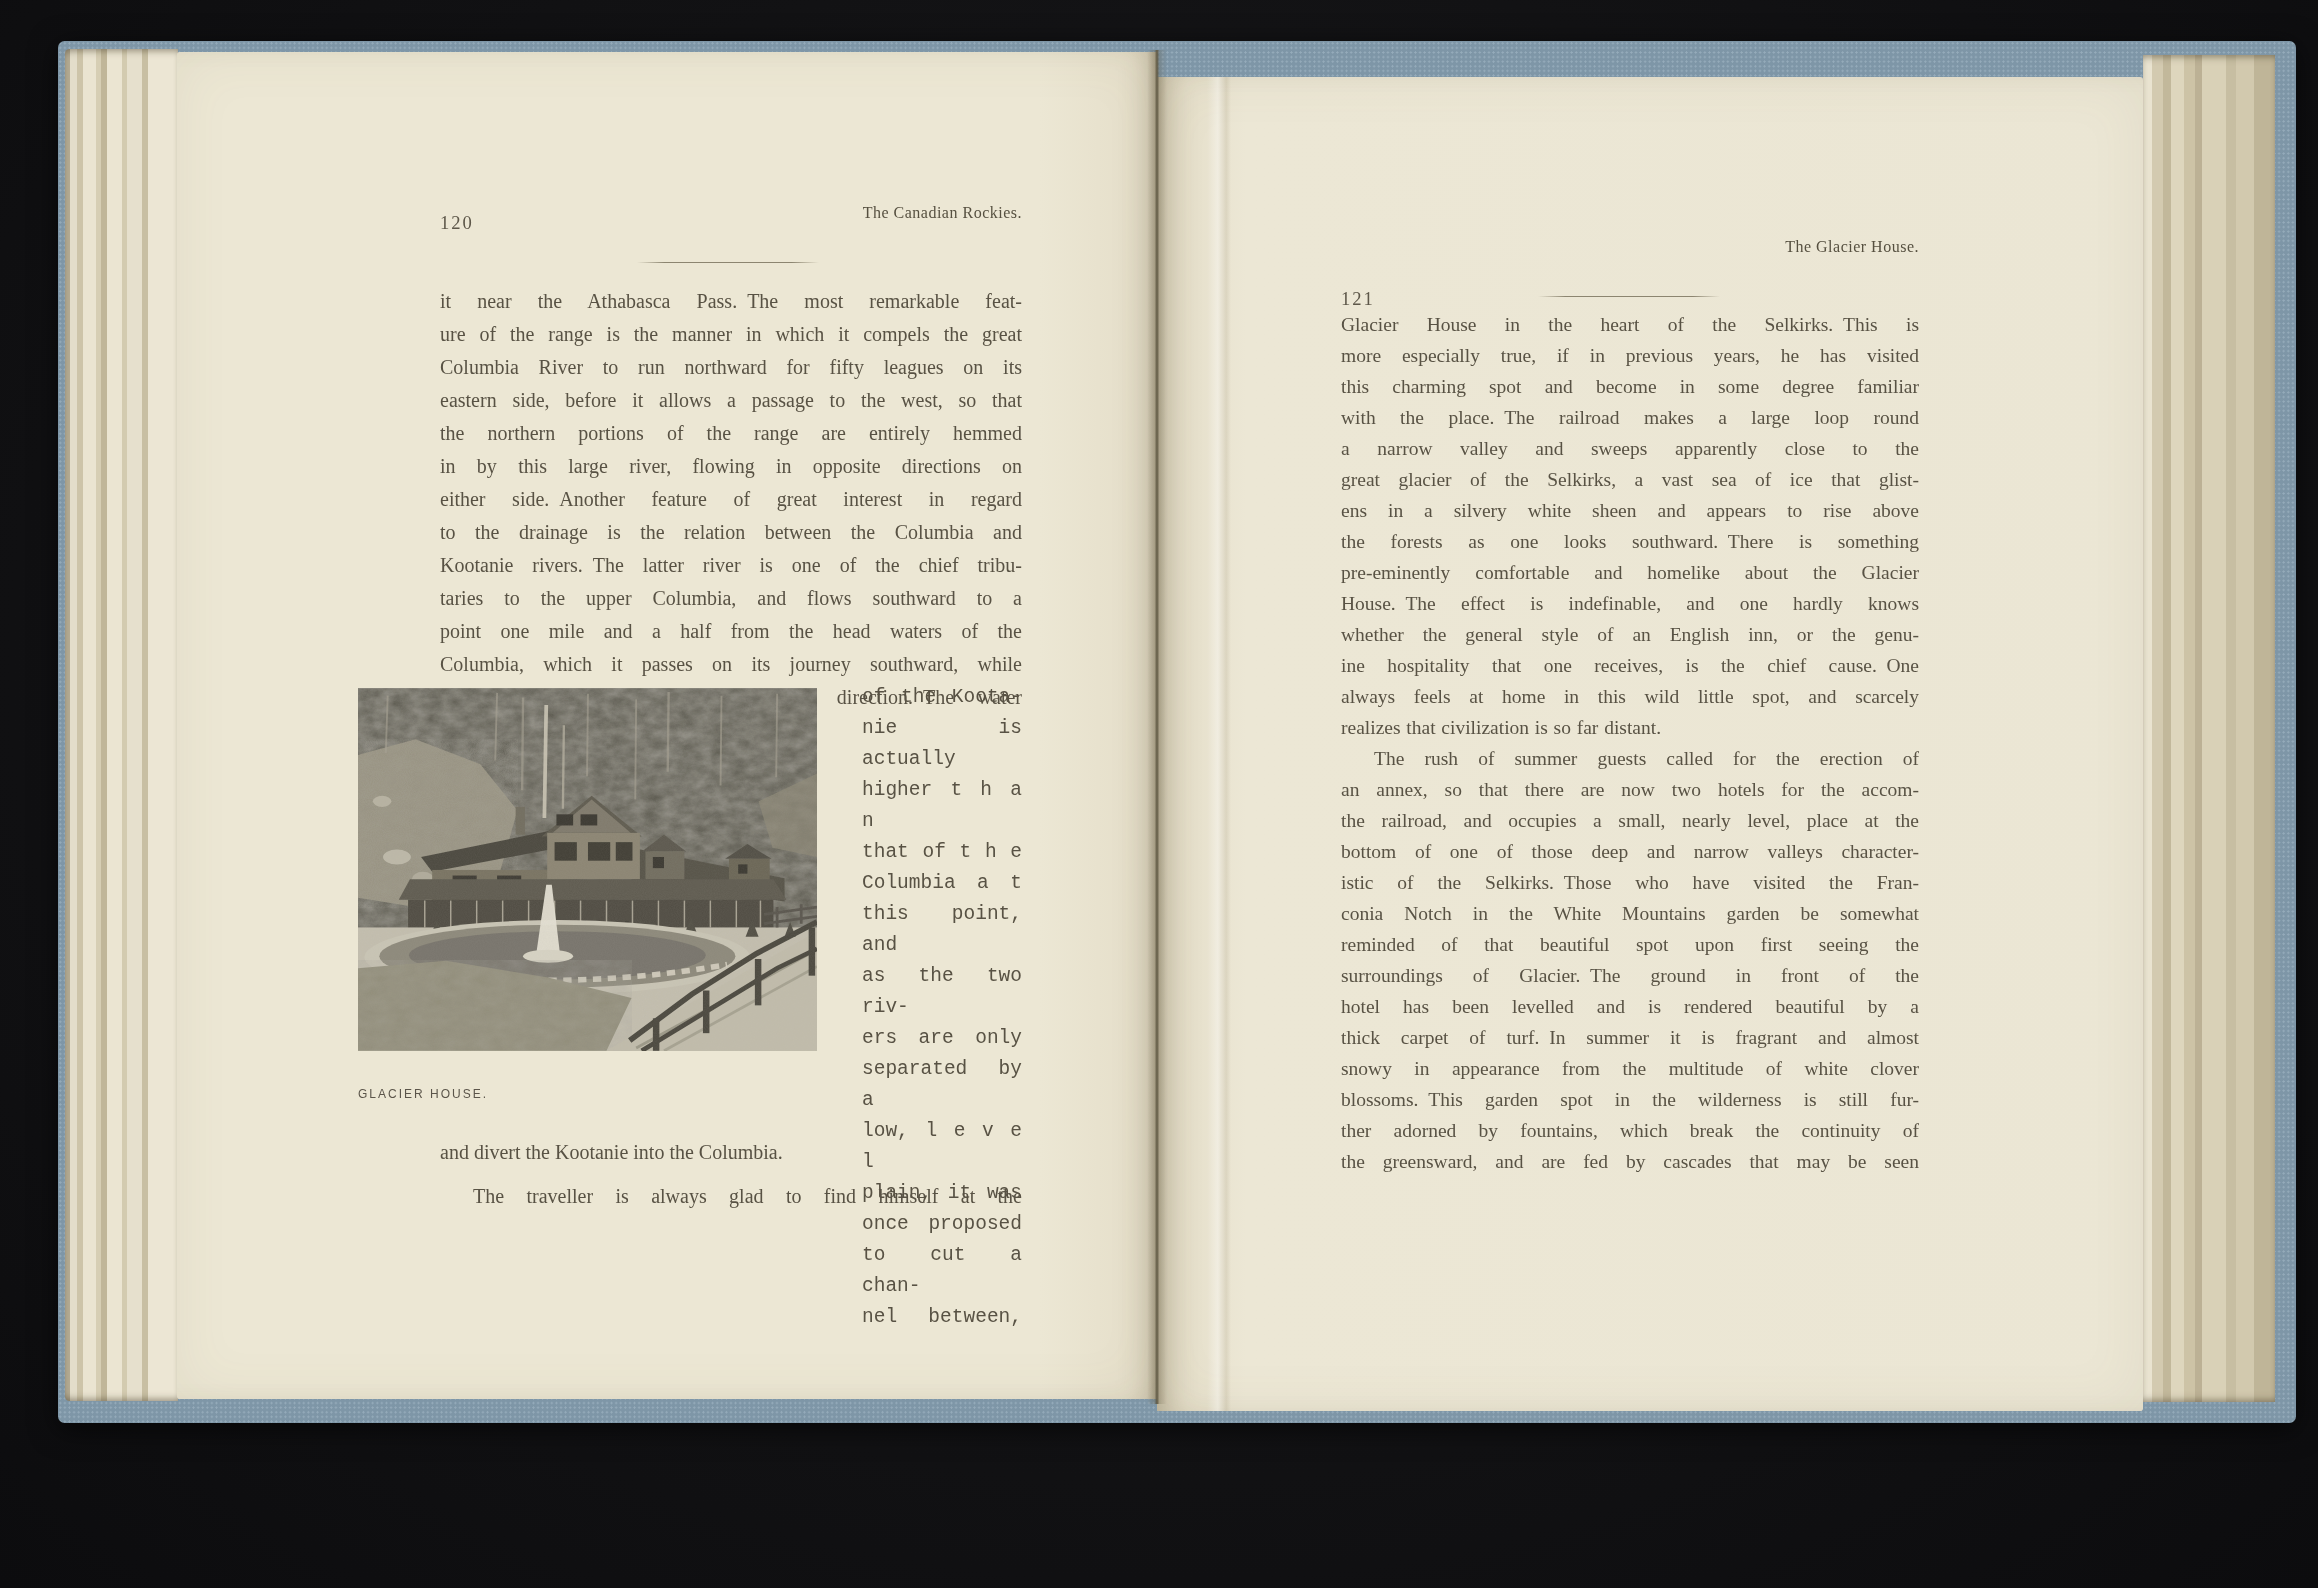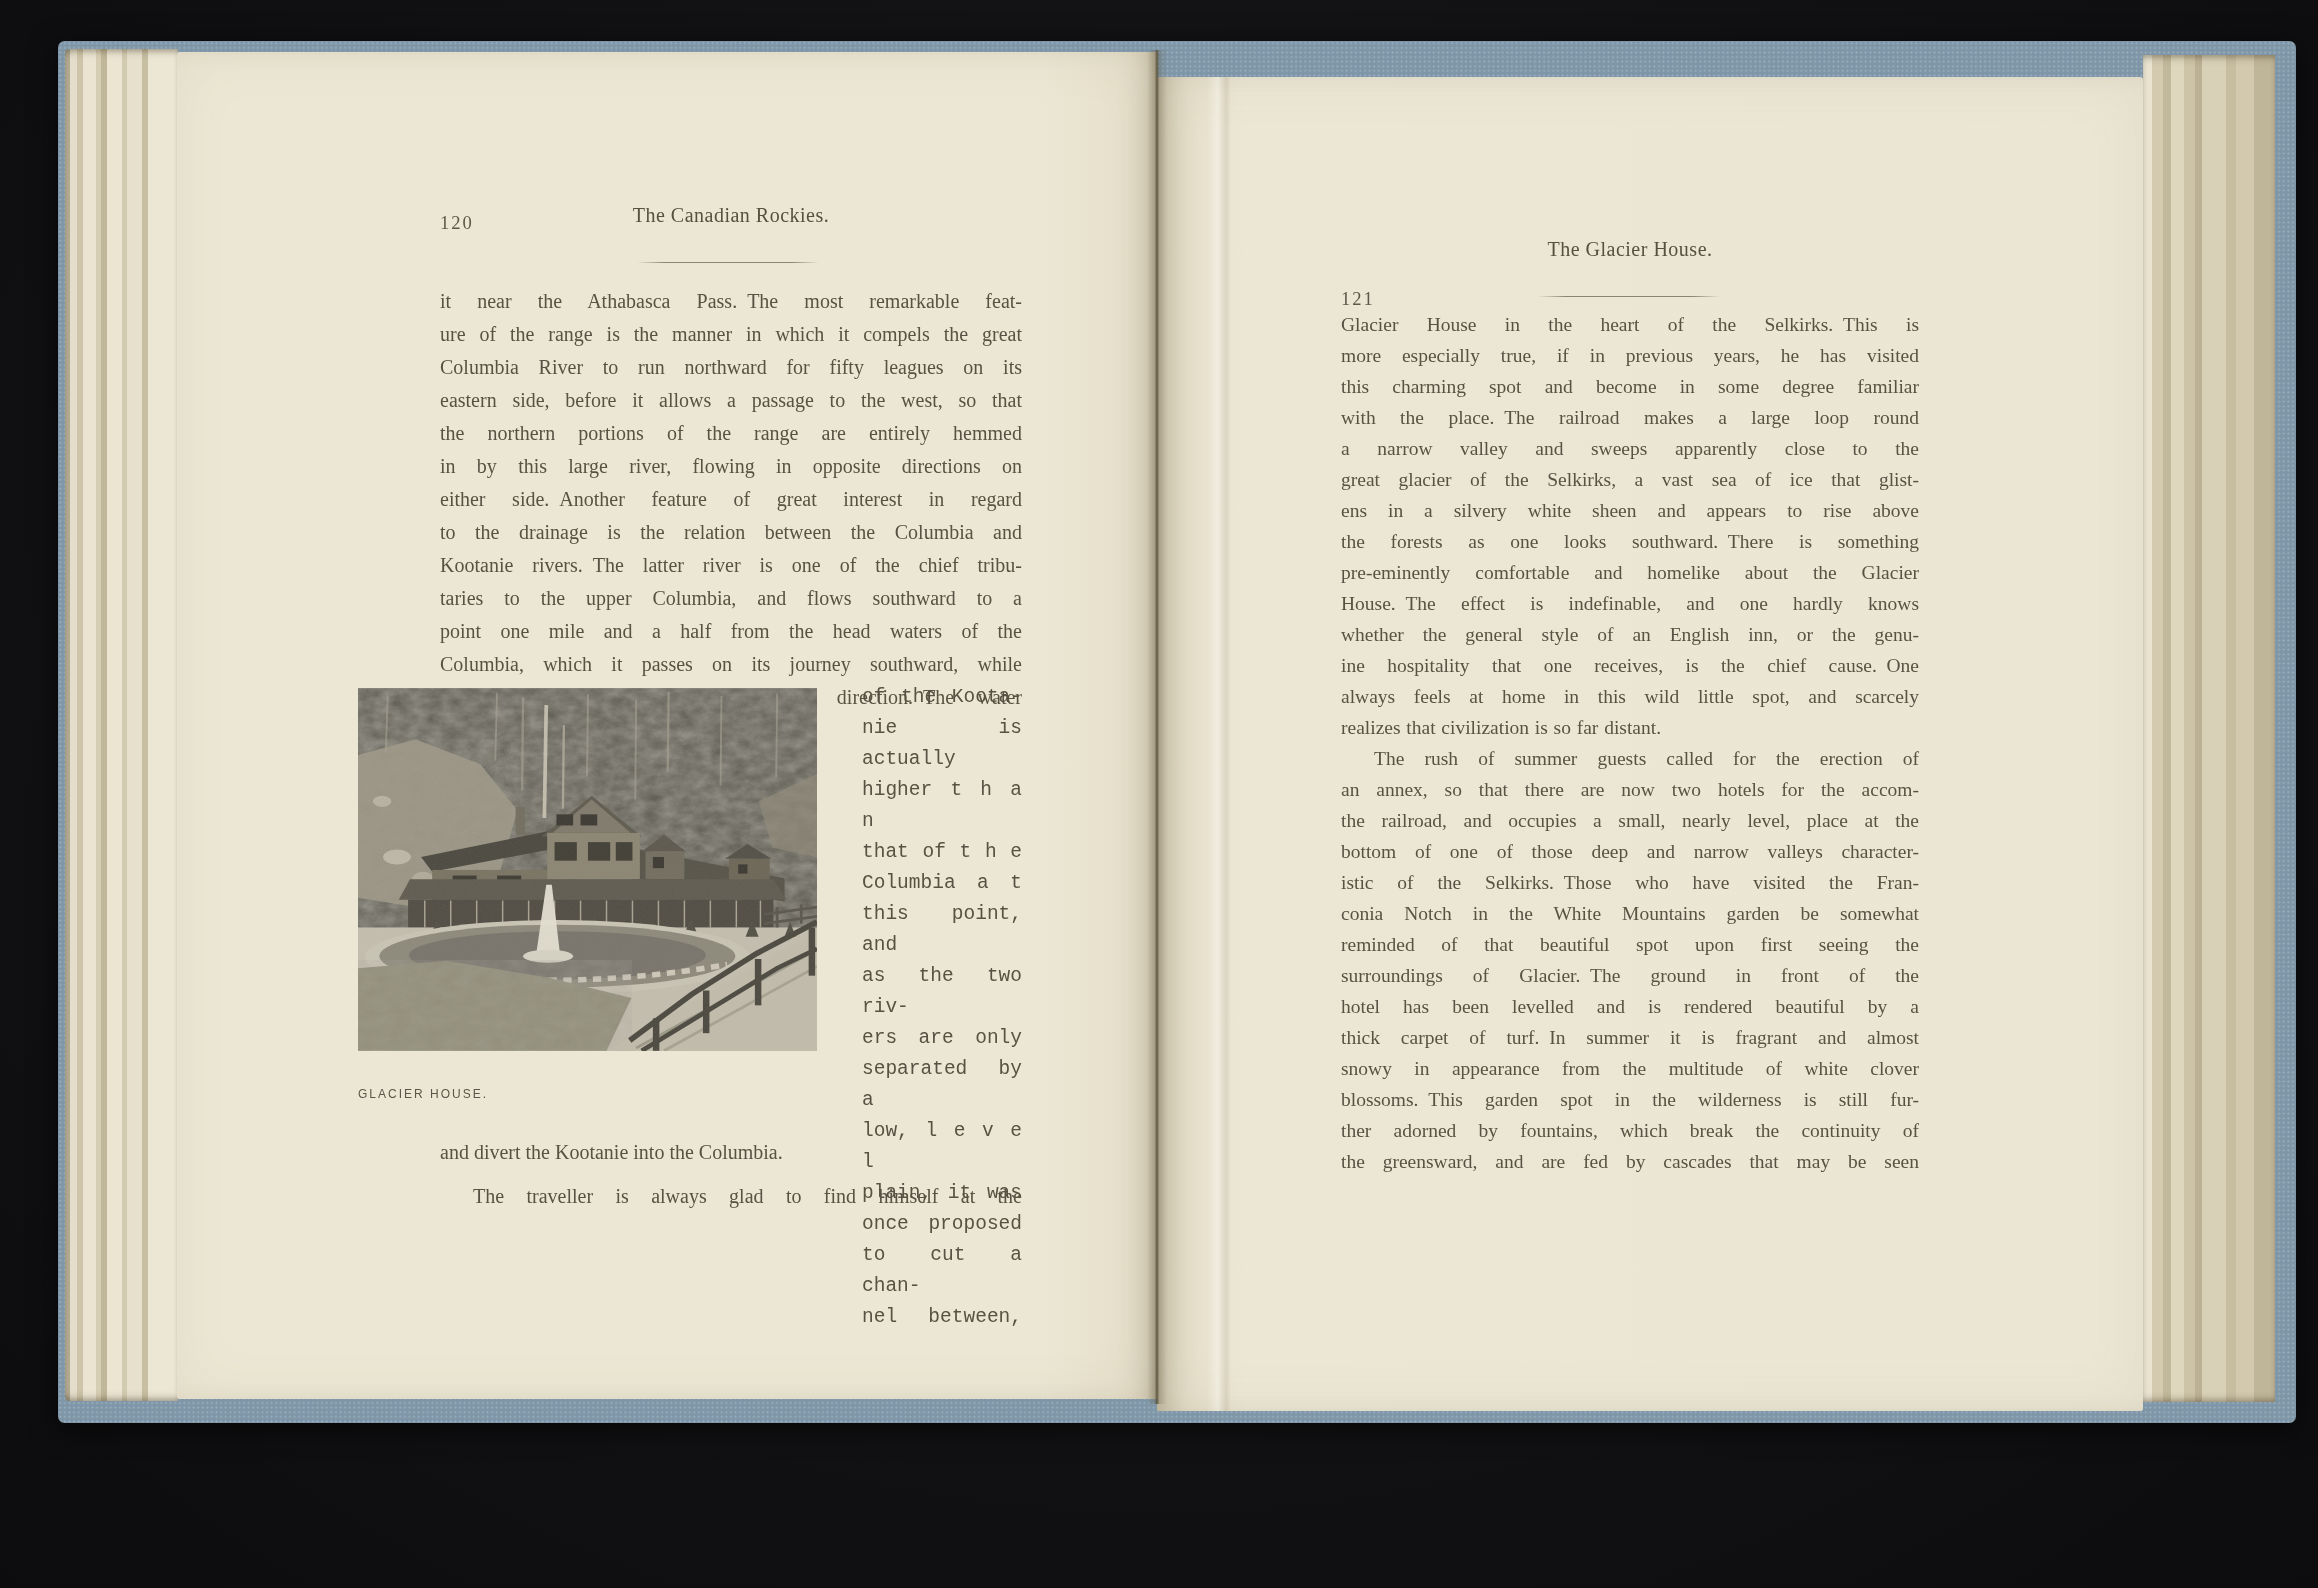--- a/index.html
+++ b/index.html
@@ -53,21 +53,21 @@
   }
   .page-right::before{ 
     content:"";position:absolute;left:50px;top:0;width:24px;height:100%;
     background:linear-gradient(to right, rgba(0,0,0,0), rgba(255,255,255,.35) 45%, rgba(110,95,60,.12) 80%, rgba(0,0,0,0));
   }
   .gutter{
     position:absolute;left:1089px;top:9.3px;width:20.4px;height:1354px;
     background:linear-gradient(to right, rgba(0,0,0,0) 0, rgba(90,78,50,.28) 38%, #5f5843 50%, rgba(90,78,50,.22) 62%, rgba(0,0,0,0) 100%);
   }
   .folio{position:absolute;font-size:18.6px;letter-spacing:1.9px;color:#5d5749;}
-  .running-head{position:absolute;font-size:20px;letter-spacing:0.5px;text-align:center;color:#565040;}
+  .running-head{position:absolute;font-size:16px;letter-spacing:0.5px;text-align:right;color:#565040;}
   .head-rule{position:absolute;height:0.9px;background:linear-gradient(to right,rgba(90,82,64,0),#8c8570 15%,#8c8570 85%,rgba(90,82,64,0));}
   .textblock{position:absolute;}
   .bline{text-align:justify;text-align-last:justify;}
   .endline{text-align-last:left;}
   .indentline{text-indent:33px;}
   .body-left{font-size:20px;line-height:33px;word-spacing:0.9px;}
   .body-right{font-size:19.5px;line-height:31px;word-spacing:0.9px;}
   .wrapcol{font-size:19.5px;line-height:31px;}
   .closing{font-size:20px;line-height:44px;}
   .photo-caption{

